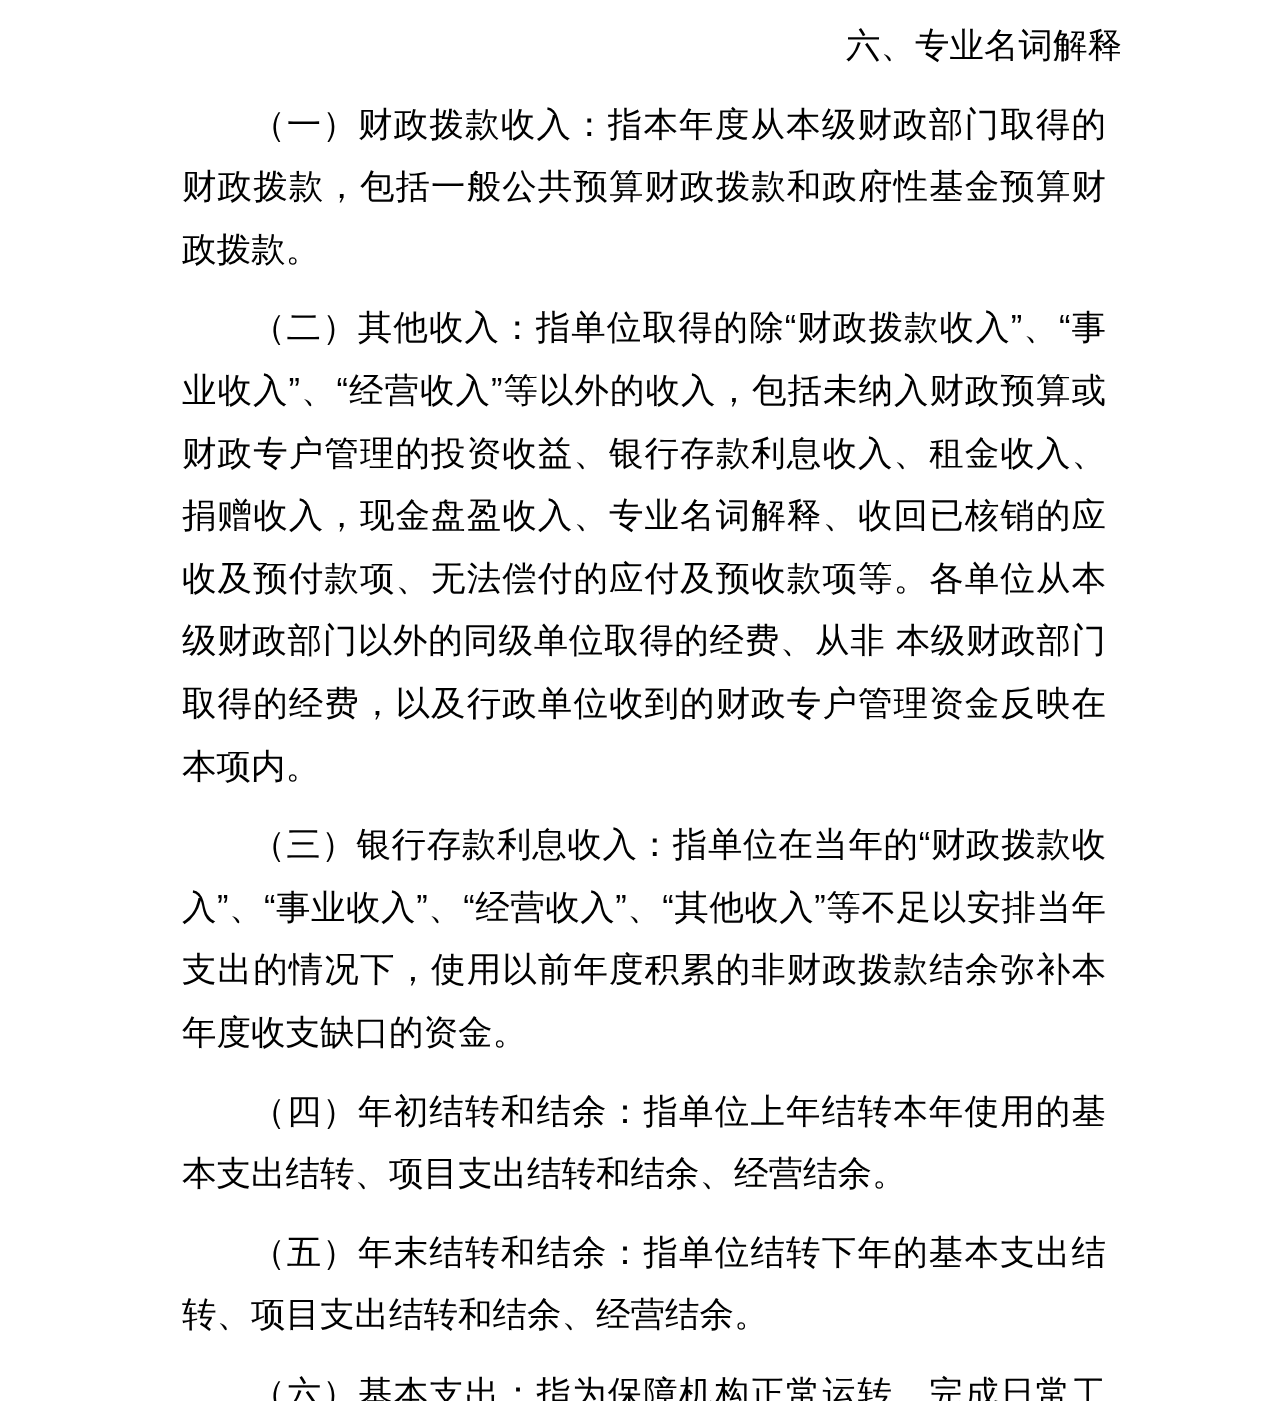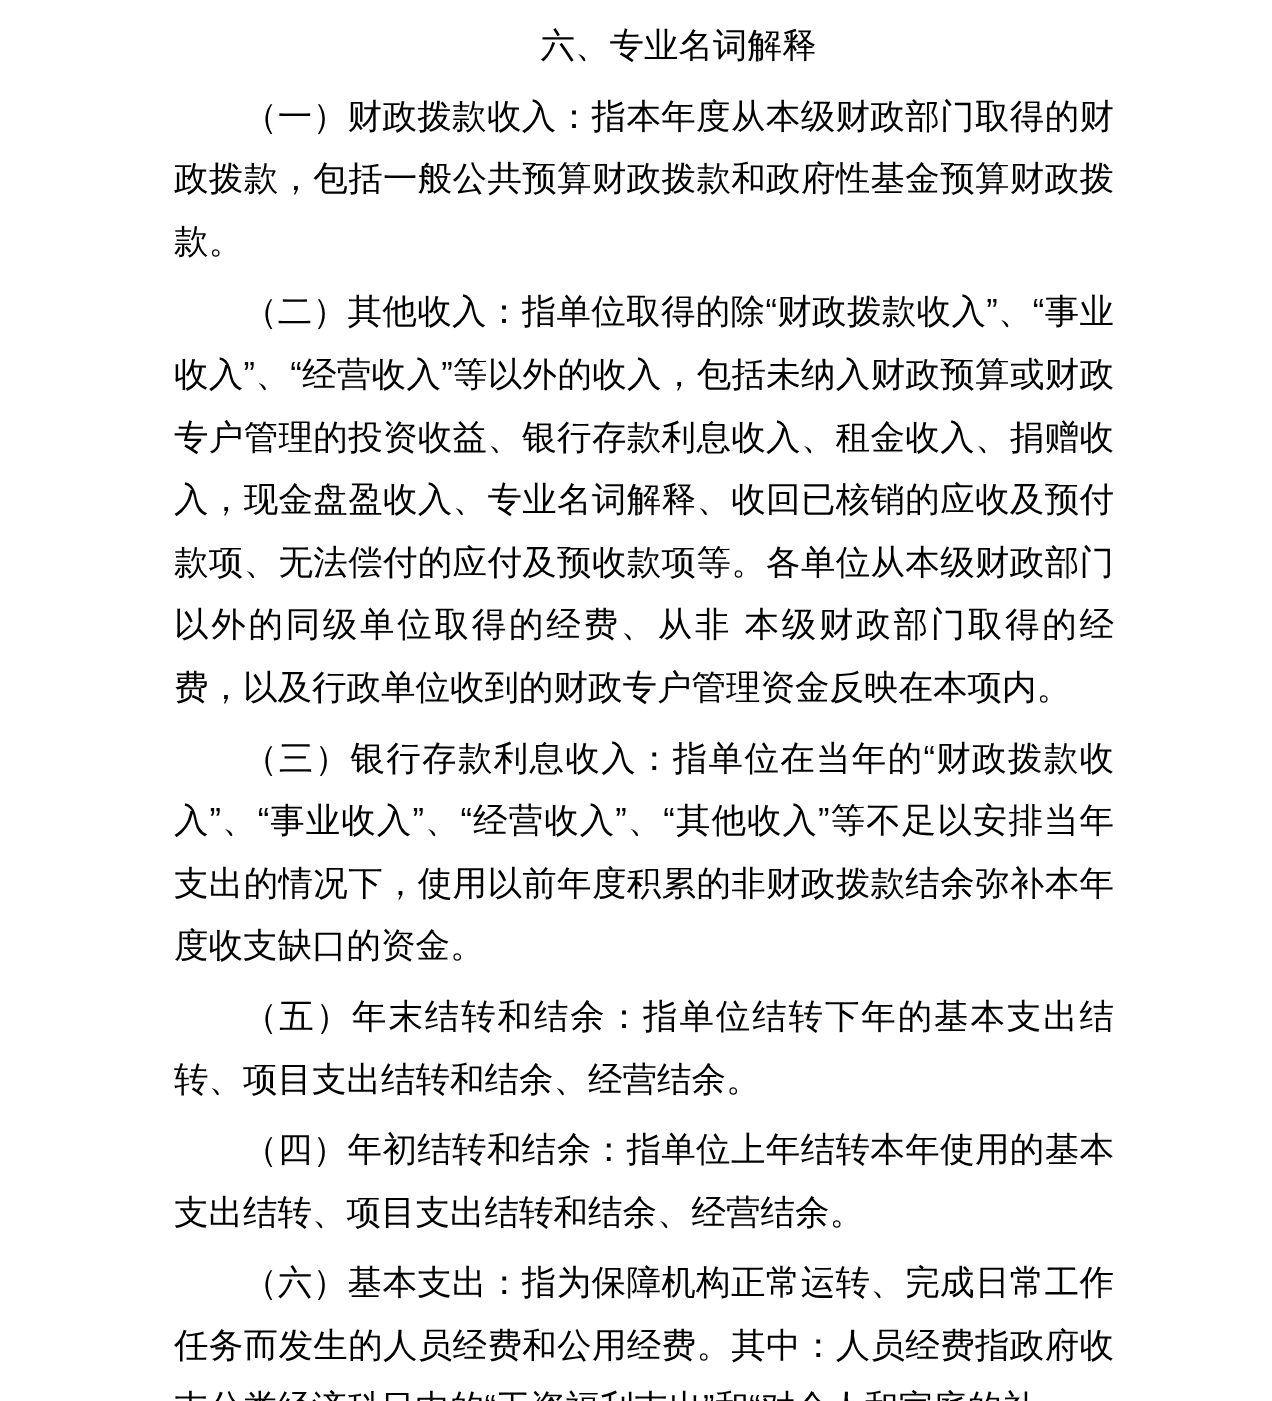--- a/index.html
+++ b/index.html
@@ -29,34 +29,34 @@
     text-align: justify;
     text-justify: inter-ideograph;
     word-break: break-all;
   }
   .doc-heading {
     margin: 0;
     padding: 0;
     font-size: inherit;
     font-weight: normal;
     text-indent: 2em;
-    text-align: center;
+    text-align: right;
   }
   .doc-paragraph {
-    margin: 8px;
+    margin: 16px;
     padding: 0;
     text-indent: 2em;
   }
 </style>
 </head>
 <body>
 
 <div class="doc-page">
   <div class="doc-body">
     <h1 class="doc-heading">六、专业名词解释</h1>
     <p class="doc-paragraph">（一）财政拨款收入：指本年度从本级财政部门取得的财政拨款，包括一般公共预算财政拨款和政府性基金预算财政拨款。</p>
     <p class="doc-paragraph">（二）其他收入：指单位取得的除“财政拨款收入”、“事业收入”、“经营收入”等以外的收入，包括未纳入财政预算或财政专户管理的投资收益、银行存款利息收入、租金收入、捐赠收入，现金盘盈收入、专业名词解释、收回已核销的应收及预付款项、无法偿付的应付及预收款项等。各单位从本级财政部门以外的同级单位取得的经费、从非 本级财政部门取得的经费，以及行政单位收到的财政专户管理资金反映在本项内。</p>
     <p class="doc-paragraph">（三）银行存款利息收入：指单位在当年的“财政拨款收入”、“事业收入”、“经营收入”、“其他收入”等不足以安排当年支出的情况下，使用以前年度积累的非财政拨款结余弥补本年度收支缺口的资金。</p>
+    <p class="doc-paragraph">（四）年初结转和结余：指单位上年结转本年使用的基本支出结转、项目支出结转和结余、经营结余。</p>
     <p class="doc-paragraph">（五）年末结转和结余：指单位结转下年的基本支出结转、项目支出结转和结余、经营结余。</p>
-    <p class="doc-paragraph">（四）年初结转和结余：指单位上年结转本年使用的基本支出结转、项目支出结转和结余、经营结余。</p>
     <p class="doc-paragraph">（六）基本支出：指为保障机构正常运转、完成日常工作任务而发生的人员经费和公用经费。其中：人员经费指政府收支分类经济科目中的“工资福利支出”和“对个人和家庭的补</p>
   </div>
 </div>
 
 </body></html>

